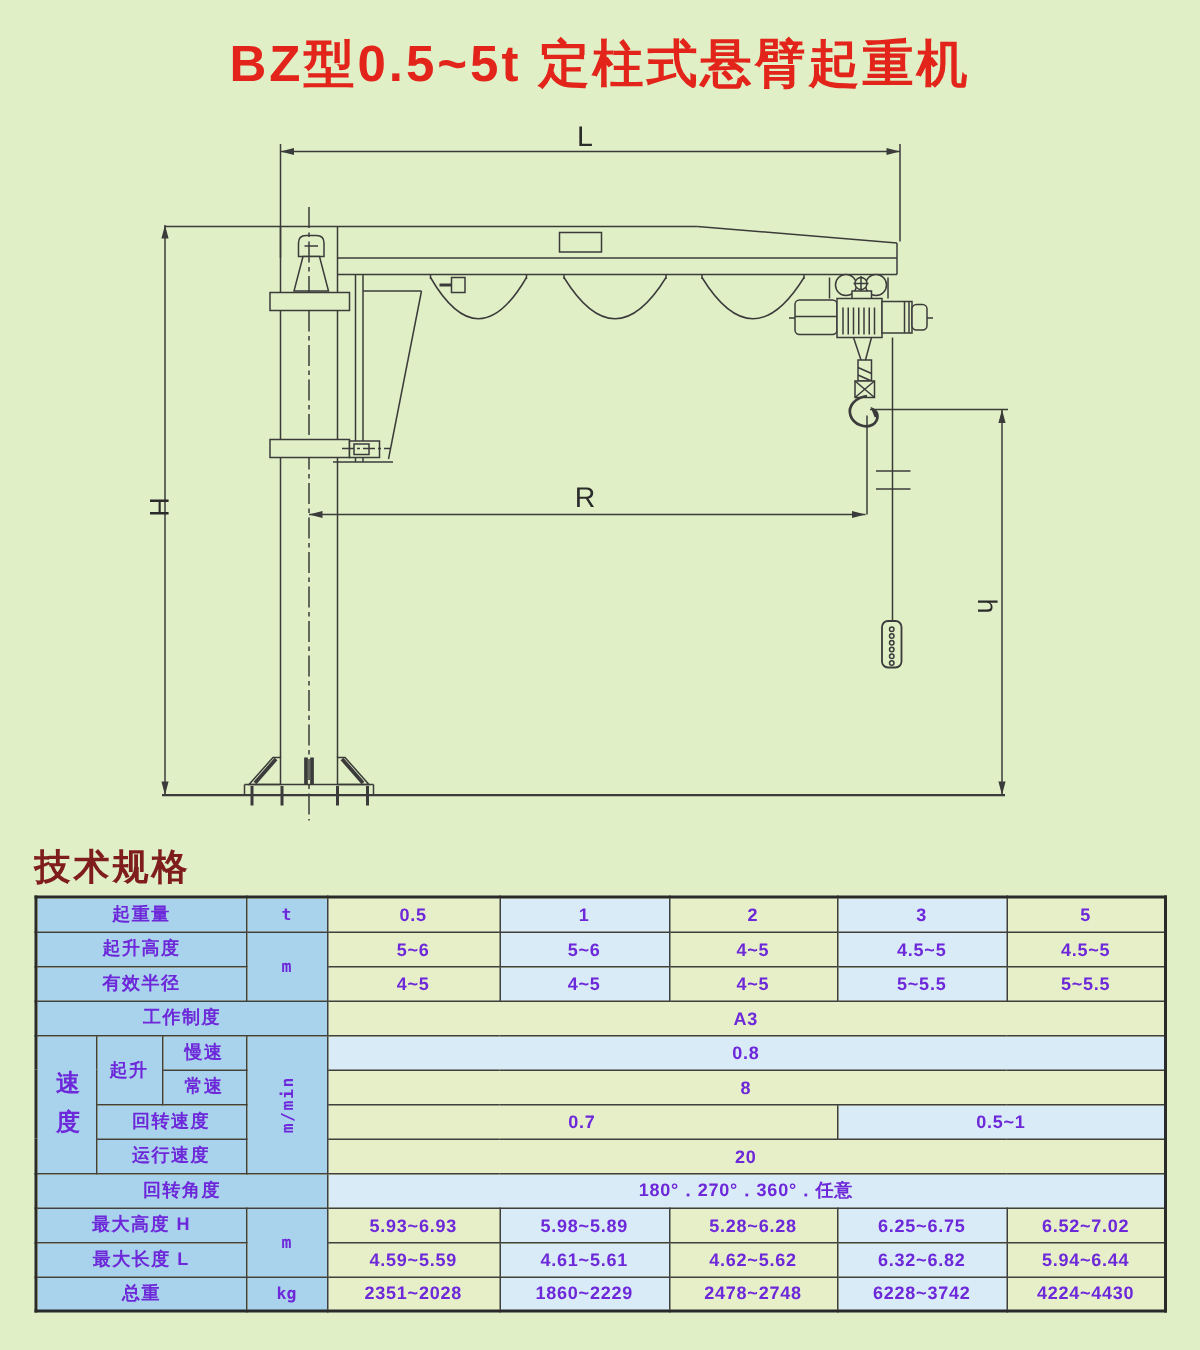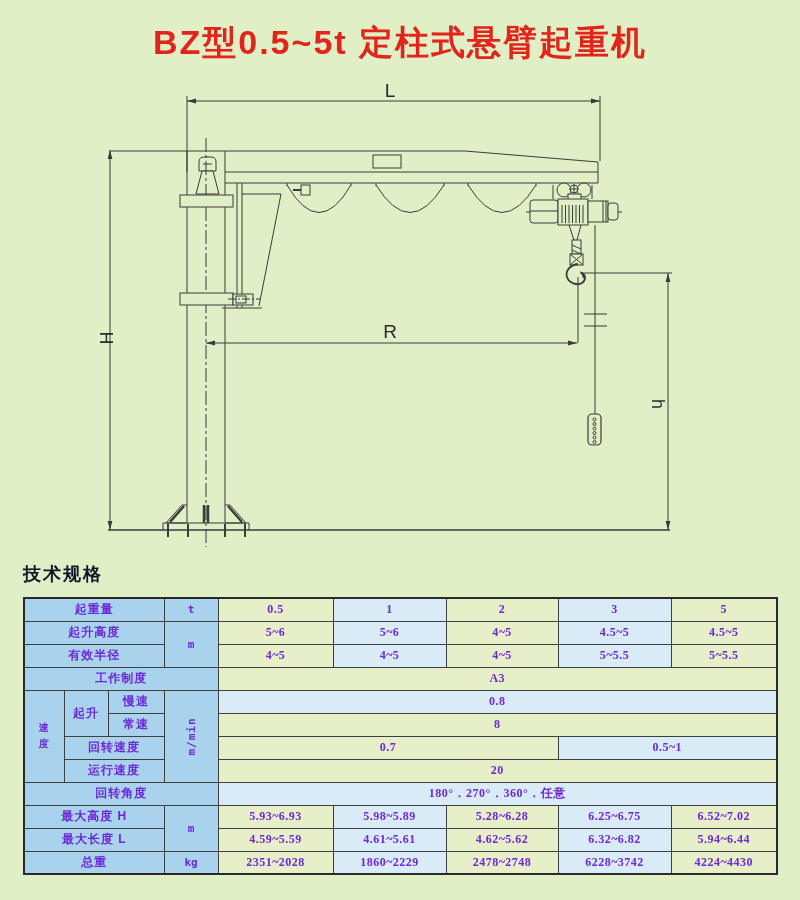--- a/index.html
+++ b/index.html
@@ -1,35 +1,35 @@
 <!DOCTYPE html>
 <html><head>
 <meta charset="utf-8">
 <style>
   html,body{margin:0;padding:0;}
   body{width:800px;height:900px;background:#e0efc5;font-family:"Liberation Sans",sans-serif;position:relative;overflow:hidden;}
   .page{position:absolute;left:0;top:0;width:800px;height:900px;}
   .title{position:absolute;left:0;top:20px;width:800px;text-align:center;
          font-size:34px;font-weight:bold;color:#e2241a;letter-spacing:2px;}
   .drawing-wrap{position:absolute;left:0;top:0;width:800px;height:560px;}
-  .section-head{position:absolute;left:23px;top:562px;font-size:18px;font-weight:bold;
-                color:#0f172a;letter-spacing:2px;}
+  .section-head{position:absolute;left:23px;top:562px;font-size:24px;font-weight:bold;
+                color:#7f1d1d;letter-spacing:2px;}
   table.specs{position:absolute;left:23px;top:597px;width:753px;border-collapse:collapse;
               table-layout:fixed;border:2px solid #2a2a2a;}
   table.specs tr{height:23px;}
   table.specs td{border:1px solid #3f3f3f;padding:0;text-align:center;vertical-align:middle;
                  color:#6d28d9;overflow:hidden;}
   td.lab{background:#a9d2ec;font-size:12px;font-weight:bold;letter-spacing:1px;}
   td.unit{background:#a9d2ec;font-size:11px;font-weight:bold;
           font-family:"DejaVu Sans Mono",monospace;}
   td.g{background:#e6efc8;}
   td.b{background:#d9ebf7;}
-  td.val{font-family:Liberation Serif, serif;font-size:12px;font-weight:bold;letter-spacing:0.5px;}
+  td.val{font-family:Liberation Sans, sans-serif;font-size:12px;font-weight:bold;letter-spacing:0.5px;}
   td.thick{border:2px solid #111;}
-  .vstack{width:14px;margin:0 auto;line-height:1.6;font-size:10px;font-weight:bold;word-break:break-all;}
+  .vstack{width:14px;margin:0 auto;line-height:1.6;font-size:16px;font-weight:bold;word-break:break-all;}
   .runit{transform:rotate(-90deg);white-space:nowrap;font-size:11px;font-weight:bold;
          letter-spacing:1px;font-family:"DejaVu Sans Mono",monospace;}
   svg text{font-family:"Liberation Sans",sans-serif;fill:#2b2b2b;}
 </style>
 </head>
 <body>
 
 <div class="page">
 
   <div class="title">BZ型0.5~5t 定柱式悬臂起重机</div>

